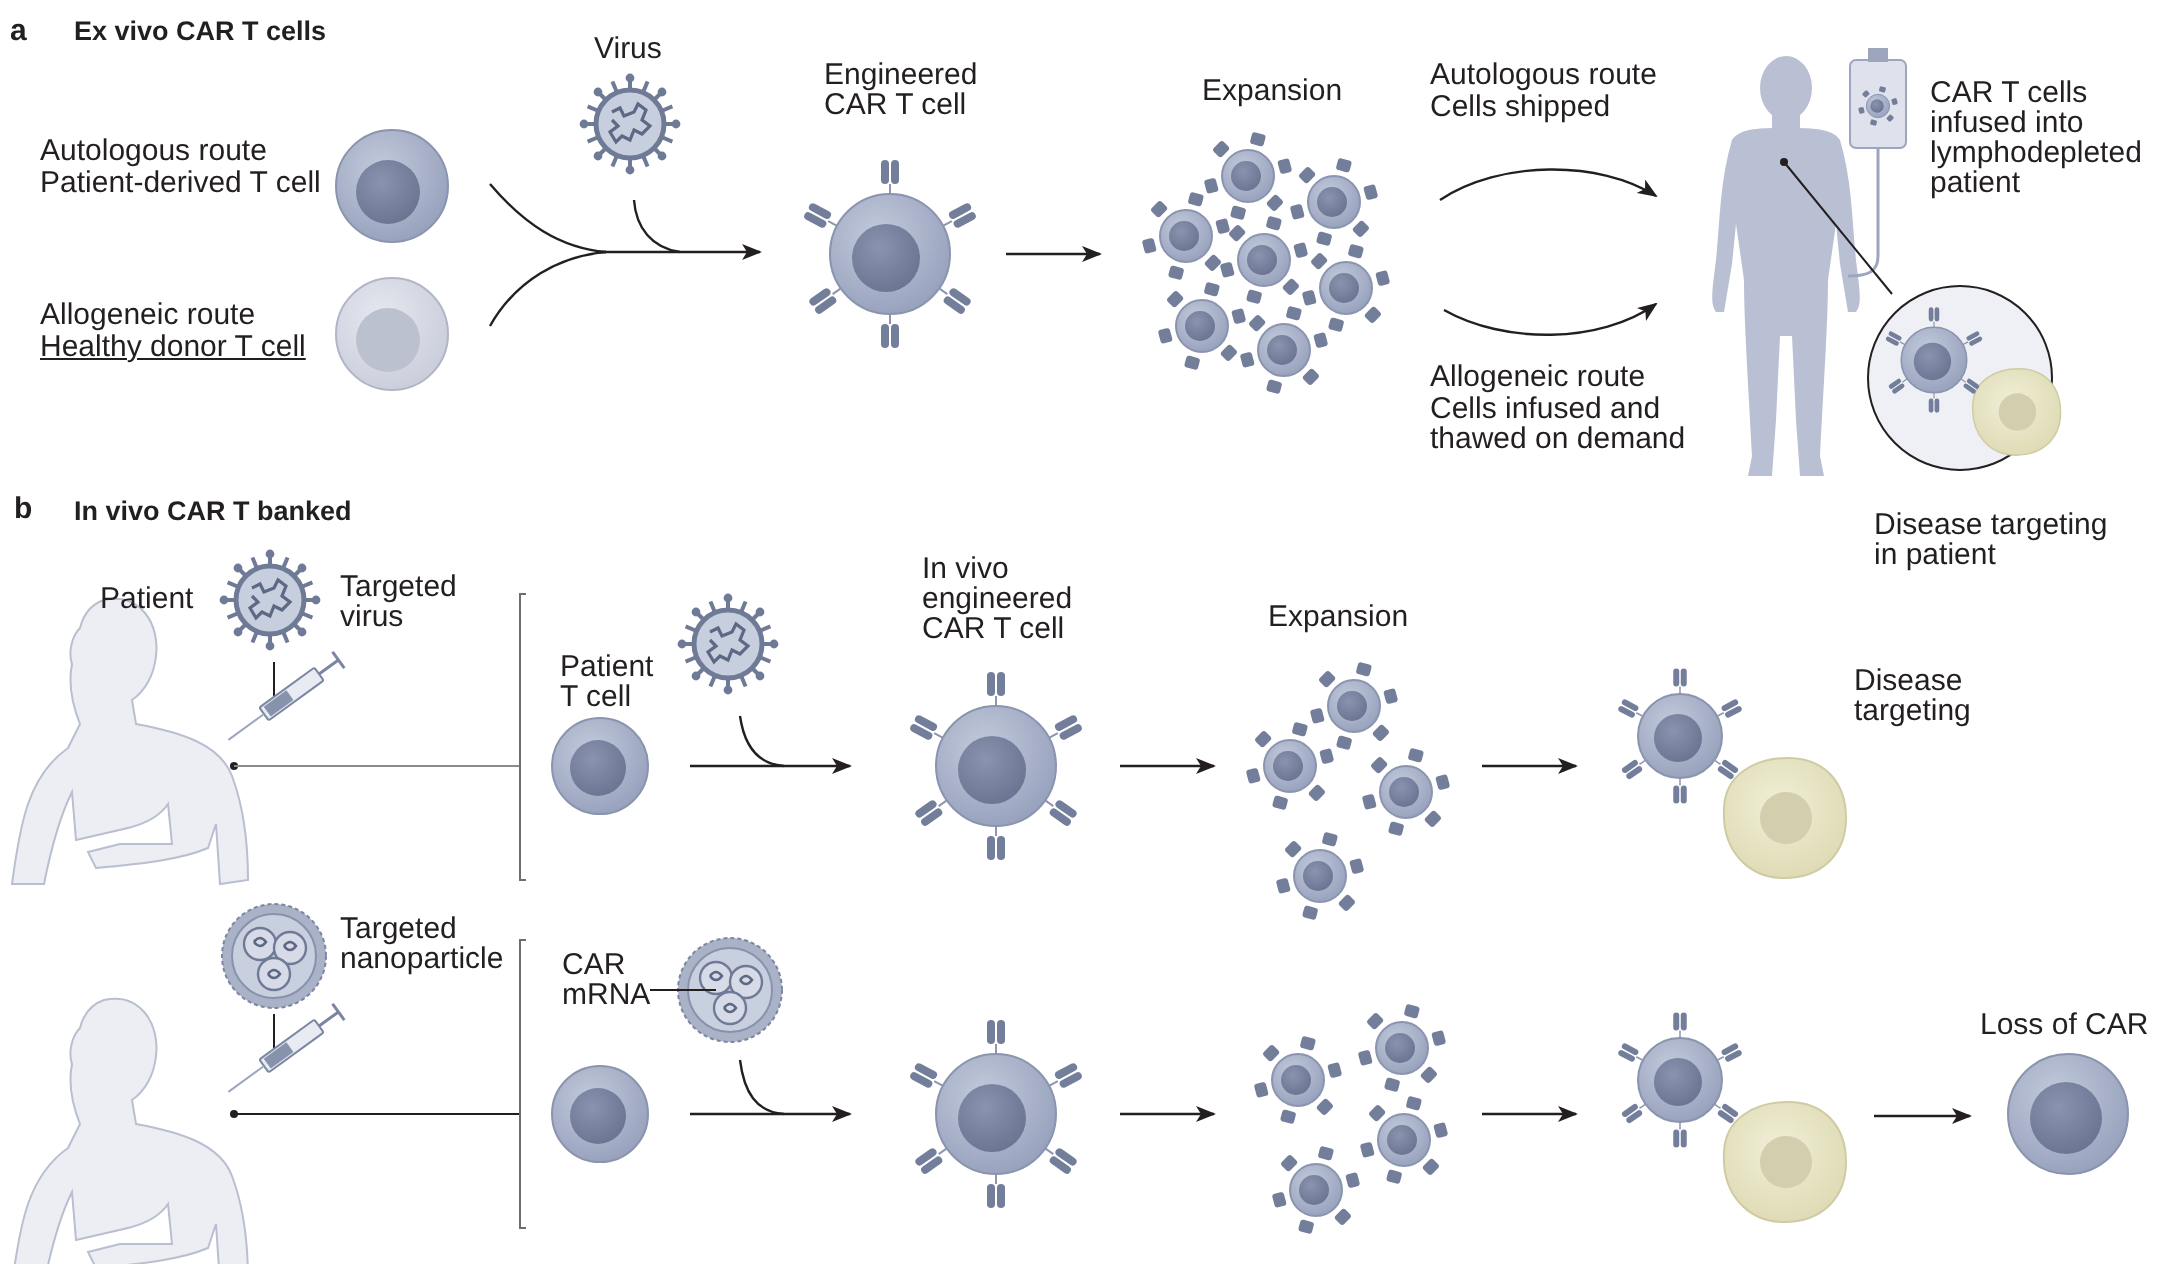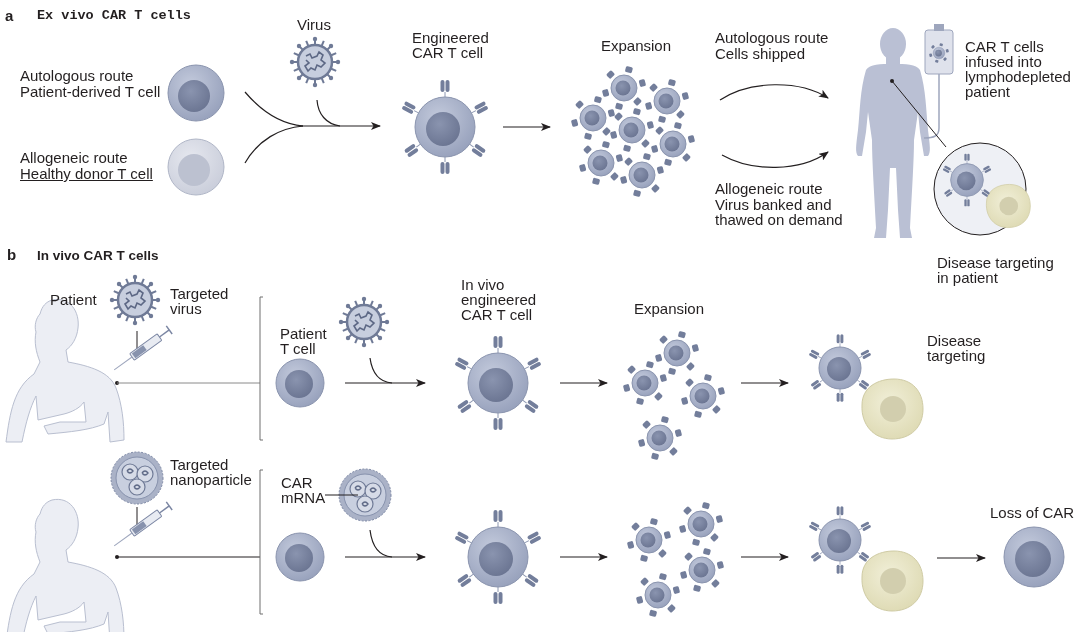--- a/index.html
+++ b/index.html
@@ -258,47 +258,47 @@
     <use href="#carMed" x="840" y="540"></use>
   </g>
   <line x1="937" y1="558" x2="985" y2="558" stroke="#231f20" stroke-width="1.2" marker-end="url(#ah)"></line>
   <g>
     <circle cx="1034" cy="557" r="30" fill="url(#gCell)" stroke="#8a94ae"></circle>
     <circle cx="1033" cy="559" r="18" fill="url(#gNuc)"></circle>
   </g>
 </svg>
 
 <span class="panel-letter" style="left:5px;top:7px;">a</span>
-<span class="panel-title" style="left:37px;top:8px;font-family:Liberation Mono, monospace;">Ex vivo CAR T cells</span>
+<span class="panel-title" style="left:37px;top:8px;">Ex vivo CAR T cells</span>
 
 <span class="txt b" style="left:20px;top:68px;">Autologous route</span>
 <span class="txt" style="left:20px;top:84px;">Patient-derived T cell</span>
 <span class="txt b" style="left:20px;top:150px;">Allogeneic route</span>
 <span class="txt" style="left:20px;top:166px;text-decoration:underline;">Healthy donor T cell</span>
 
 <span class="txt" style="left:297px;top:17px;">Virus</span>
 <span class="txt multi" style="left:412px;top:30px;">Engineered
 CAR T cell</span>
 <span class="txt" style="left:601px;top:38px;">Expansion</span>
 
 <span class="txt b" style="left:715px;top:30px;">Autologous route</span>
 <span class="txt" style="left:715px;top:46px;">Cells shipped</span>
 <span class="txt b" style="left:715px;top:181px;">Allogeneic route</span>
-<span class="txt multi" style="left:715px;top:197px;">Virus banked and
+<span class="txt multi" style="left:715px;top:197px;">Cells infused and
 thawed on demand</span>
 
 <span class="txt multi" style="left:965px;top:39px;">CAR T cells
 infused into
 lymphodepleted
 patient</span>
 <span class="txt multi" style="left:937px;top:255px;">Disease targeting
 in patient</span>
 
 <span class="panel-letter" style="left:7px;top:246px;">b</span>
-<span class="panel-title" style="left:37px;top:248px;">In vivo CAR T cells</span>
+<span class="panel-title" style="left:37px;top:248px;">In vivo CAR T banked</span>
 
 <span class="txt" style="left:50px;top:292px;">Patient</span>
 <span class="txt multi" style="left:170px;top:286px;">Targeted
 virus</span>
 <span class="txt multi" style="left:280px;top:326px;">Patient
 T cell</span>
 <span class="txt multi" style="left:461px;top:277px;">In vivo
 engineered
 CAR T cell</span>
 <span class="txt" style="left:634px;top:301px;">Expansion</span>

